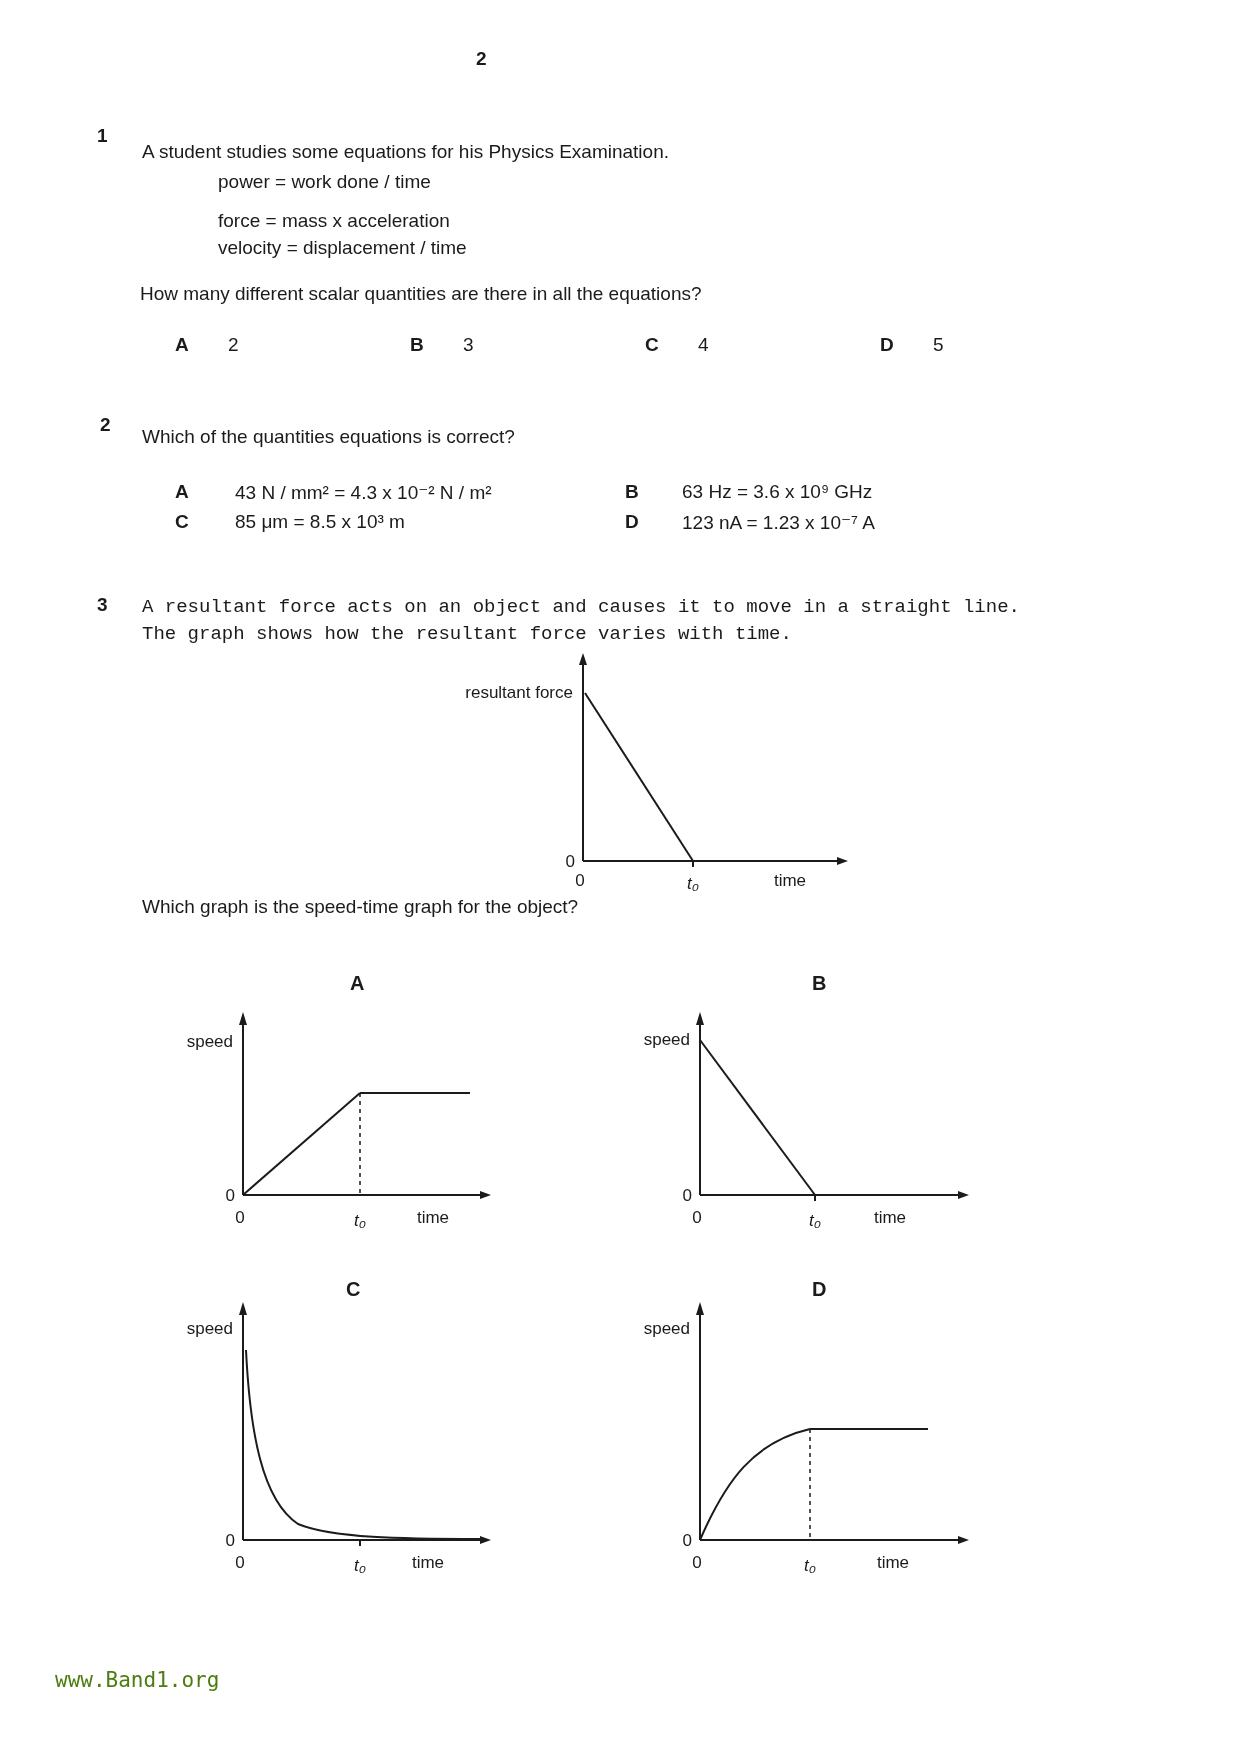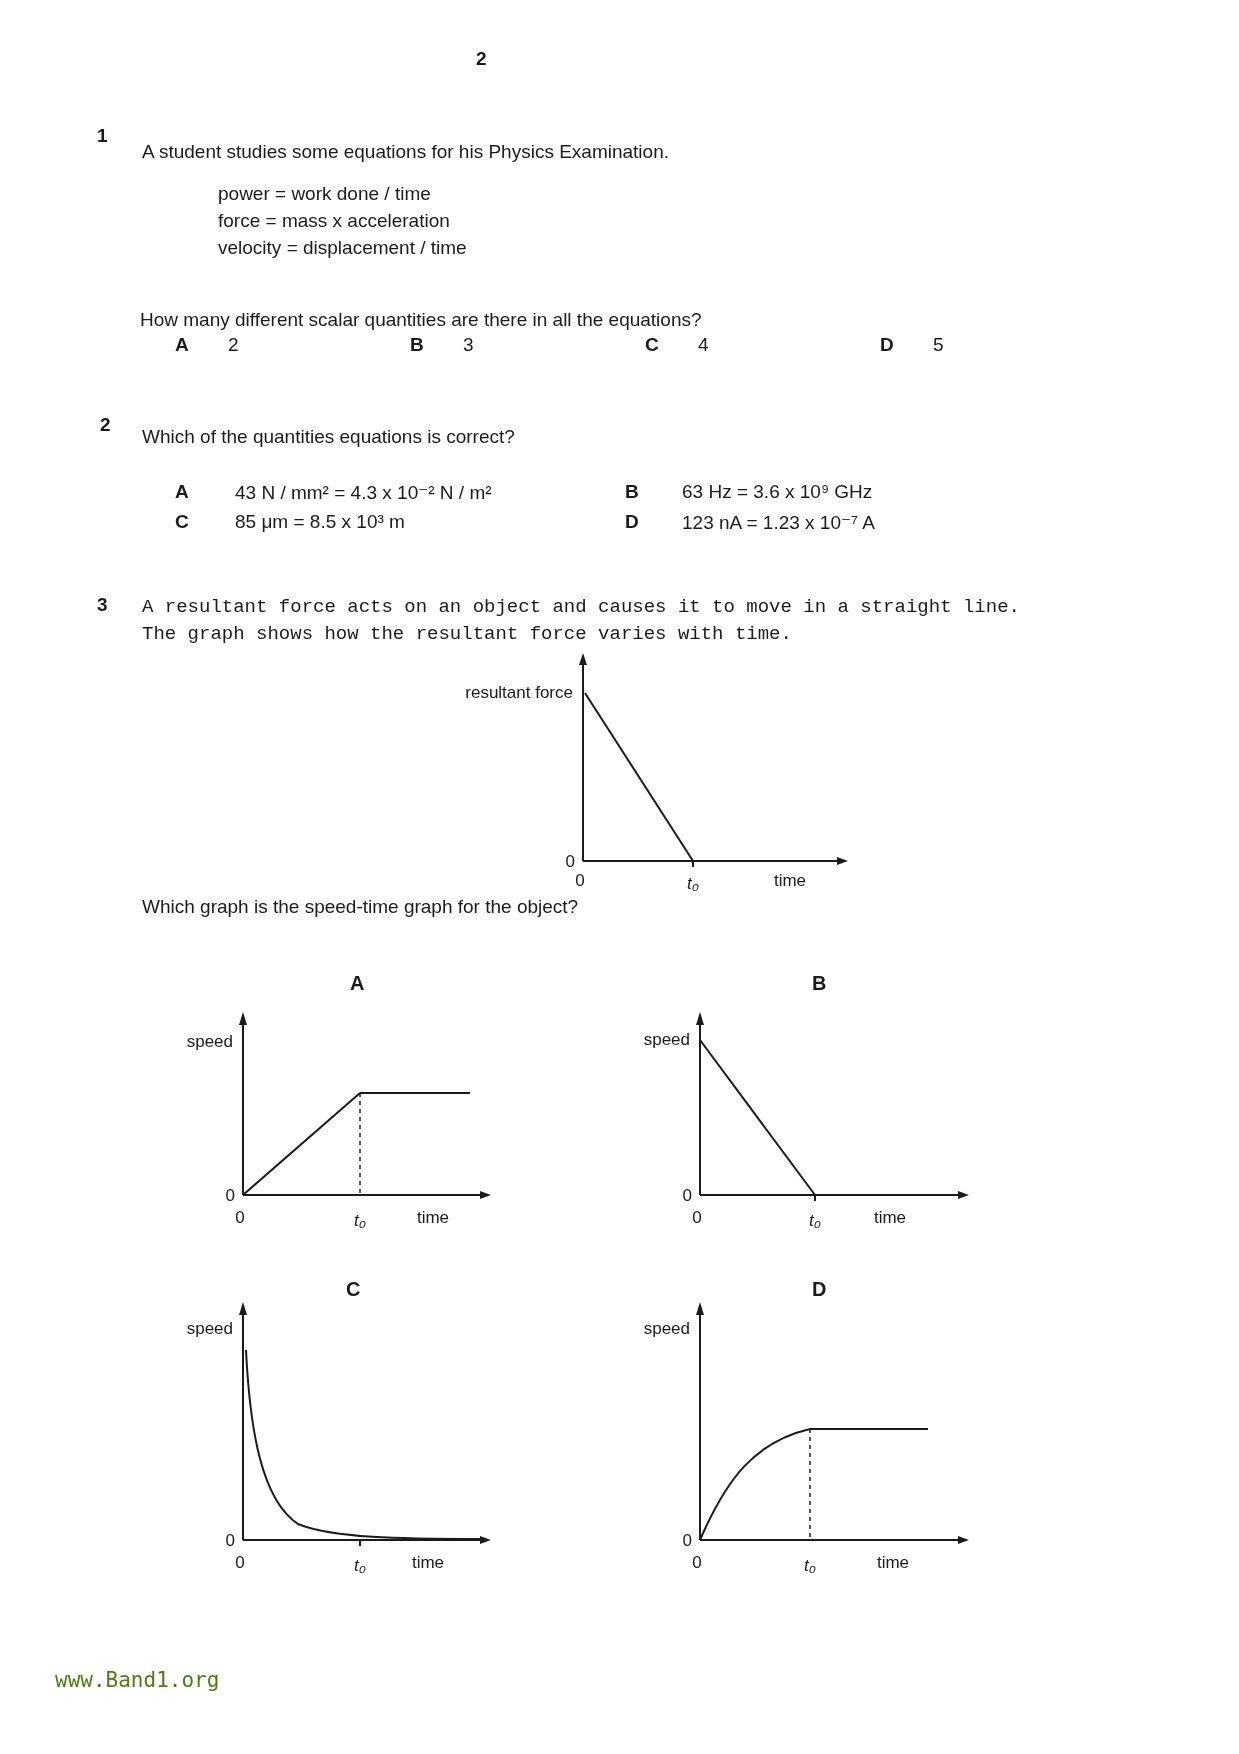--- a/index.html
+++ b/index.html
@@ -29,25 +29,25 @@
 </head>
 <body>
 
 <div class="page">
 
   <div class="abs b" style="left:476px;top:48px;">2</div>
 
   <div class="abs b" style="left:97px;top:125px;">1</div>
   <div class="abs" style="left:142px;top:141px;">A student studies some equations for his Physics Examination.</div>
 
-  <div class="abs eqline" style="left:218px;top:180px;">power = work done / time</div>
+  <div class="abs eqline" style="left:218px;top:168px;">power = work done / time</div>
   <div class="abs eqline" style="left:218px;top:207px;">force = mass x acceleration</div>
   <div class="abs eqline" style="left:218px;top:234px;">velocity = displacement / time</div>
 
-  <div class="abs" style="left:140px;top:283px;margin-top:26px;">How many different scalar quantities are there in all the equations?</div>
+  <div class="abs" style="left:140px;top:283px;">How many different scalar quantities are there in all the equations?</div>
 
   <div class="abs b" style="left:175px;top:334px;">A</div>
   <div class="abs" style="left:228px;top:334px;">2</div>
   <div class="abs b" style="left:410px;top:334px;">B</div>
   <div class="abs" style="left:463px;top:334px;">3</div>
   <div class="abs b" style="left:645px;top:334px;">C</div>
   <div class="abs" style="left:698px;top:334px;">4</div>
   <div class="abs b" style="left:880px;top:334px;">D</div>
   <div class="abs" style="left:933px;top:334px;">5</div>
 

